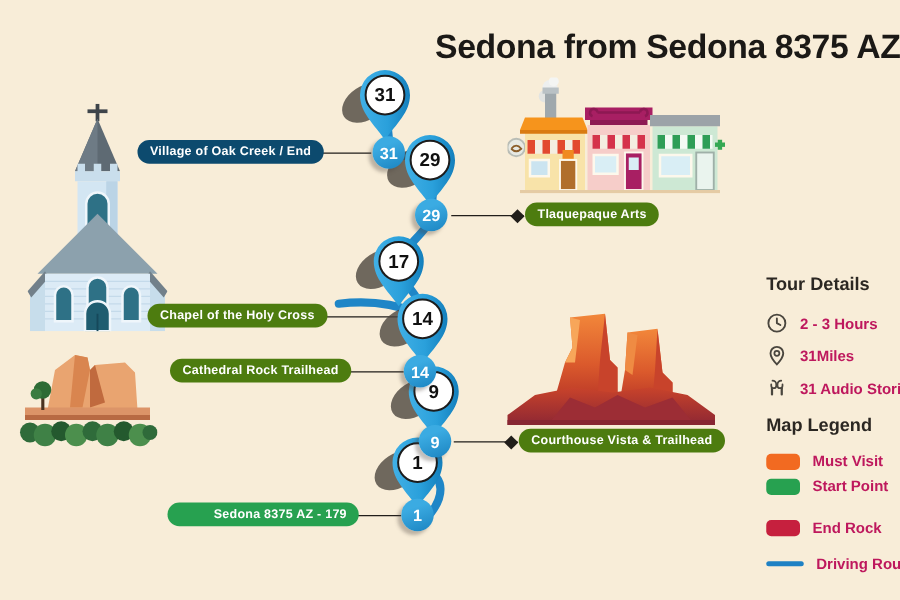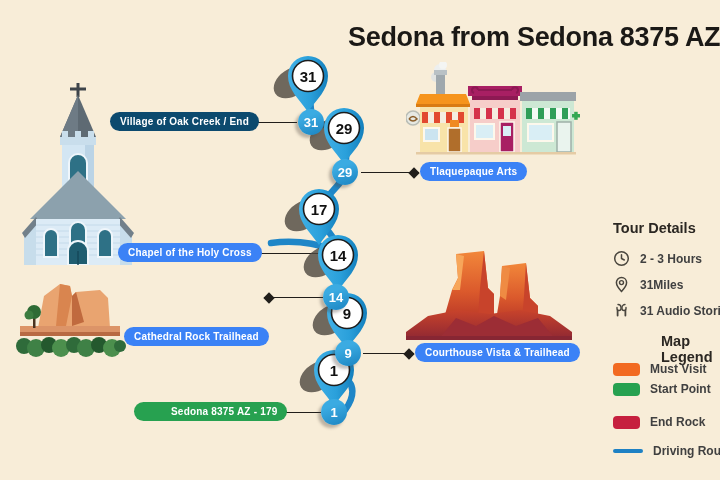--- a/index.html
+++ b/index.html
@@ -27,28 +27,28 @@
 
   
   .connector{position:absolute;height:0;border-top:1.5px solid #211E1A;z-index:2;}
   .connector .diamond{position:absolute;top:-4.5px;width:8px;height:8px;background:#211E1A;transform:rotate(45deg);}
   .connector.to-right .diamond{left:1px;}   
   .connector.to-left  .diamond{right:1px;}  
 
   
   .pill{position:absolute;height:19px;line-height:19px;border-radius:10px;padding:0 10px;
         color:#fff;font-size:10px;font-weight:700;letter-spacing:.2px;white-space:nowrap;z-index:5;}
-  .pill.must-visit{background:#3b82f6;}
+  .pill.must-visit{background:#4d7c0f;}
   .pill.start-point{background:#27A150;}
   .pill.end-point{background:#0c4a6e;}
 
   
   .side-head{position:absolute;left:613px;font-size:14.5px;font-weight:700;color:#2B2722;}
   .side-row{position:absolute;left:613px;display:flex;align-items:center;gap:10px;}
-  .side-row .txt{font-size:12px;font-weight:600;color:#404040;white-space:nowrap;}
+  .side-row .txt{font-size:12px;font-weight:600;color:#be185d;white-space:nowrap;}
   .sw{width:27px;height:13px;border-radius:4px;flex:0 0 auto;}
   .sw.must{background:#F26A21;} .sw.start{background:#27A150;} .sw.end{background:#C6203E;}
   .sw-line{width:30px;height:4px;border-radius:2px;background:#1E81C4;flex:0 0 auto;}
   .ticon{width:17px;height:17px;flex:0 0 auto;}
 </style>
 </head>
 <body>
 
 <div class="stage">
 
@@ -277,21 +277,21 @@
   <div class="connector to-left" style="left:363px;top:353px;width:51px;">
       <span class="diamond"></span>
     </div>
   <div class="connector to-right" style="left:262px;top:412px;width:59px;">
       <span class="diamond"></span>
     </div>
 
   <div class="pill end-point" style="left:110px;top:112px;">Village of Oak Creek / End</div>
   <div class="pill must-visit" style="left:420px;top:162px;">Tlaquepaque Arts</div>
   <div class="pill must-visit" style="left:118px;top:243px;">Chapel of the Holy Cross</div>
-  <div class="pill must-visit" style="left:124px;top:287px;margin-top:40px;">Cathedral Rock Trailhead</div>
+  <div class="pill must-visit" style="left:136px;top:287px;">Cathedral Rock Trailhead</div>
   <div class="pill must-visit" style="left:415px;top:343px;">Courthouse Vista &amp; Trailhead</div>
   <div class="pill start-point" style="left:134px;top:402px;padding-left:37px;">Sedona 8375 AZ - 179</div>
 
   <div class="side-head" style="top:220px;">Tour Details</div>
   <div class="side-row" style="top:250px;">
     <svg class="ticon" viewBox="0 0 17 17">
       <circle cx="8.5" cy="8.5" r="6.8" fill="none" stroke="#4A463E" stroke-width="1.5"></circle>
       <path d="M8.5,8.5 L8.5,4.8 M8.5,8.5 L11.3,10" stroke="#4A463E" stroke-width="1.5" fill="none" stroke-linecap="round"></path>
     </svg>
     <span class="txt">2 - 3 Hours</span>
@@ -306,21 +306,21 @@
   <div class="side-row" style="top:302px;">
     <svg class="ticon" viewBox="0 0 17 17">
       <path d="M5,2.5 a3,3 0 0 1 3,3 v1 a2,2 0 0 1 -4,0 v-1" fill="none" stroke="#4A463E" stroke-width="1.4" stroke-linecap="round"></path>
       <path d="M4.6,8.5 v5" stroke="#4A463E" stroke-width="1.8" stroke-linecap="round"></path>
       <path d="M12,2.5 a3,3 0 0 0 -3,3 v1 a2,2 0 0 0 4,0 v-1" fill="none" stroke="#4A463E" stroke-width="1.4" stroke-linecap="round"></path>
       <path d="M12.4,8.5 v5" stroke="#4A463E" stroke-width="1.8" stroke-linecap="round"></path>
     </svg>
     <span class="txt">31 Audio Stories</span>
   </div>
 
-  <div class="side-head" style="top:333px;margin-left:48px;">Map Legend</div>
+  <div class="side-head" style="top:333px;">Map Legend</div>
   <div class="side-row" style="top:362px;">
     <span class="sw must"></span>
     <span class="txt">Must Visit</span>
   </div>
   <div class="side-row" style="top:382px;">
     <span class="sw start"></span>
     <span class="txt">Start Point</span>
   </div>
   <div class="side-row" style="top:415px;">
     <span class="sw end"></span>

